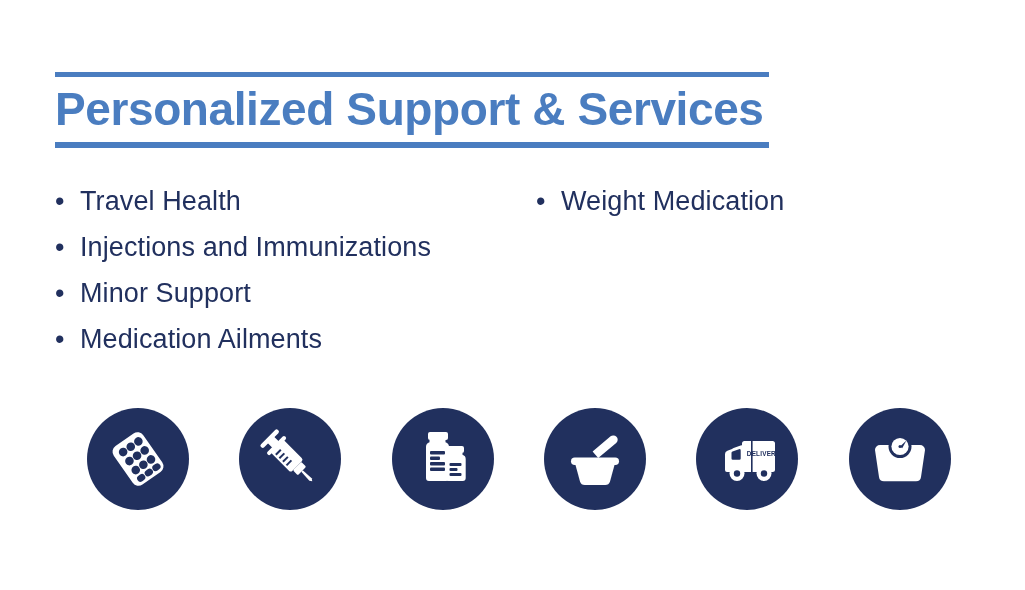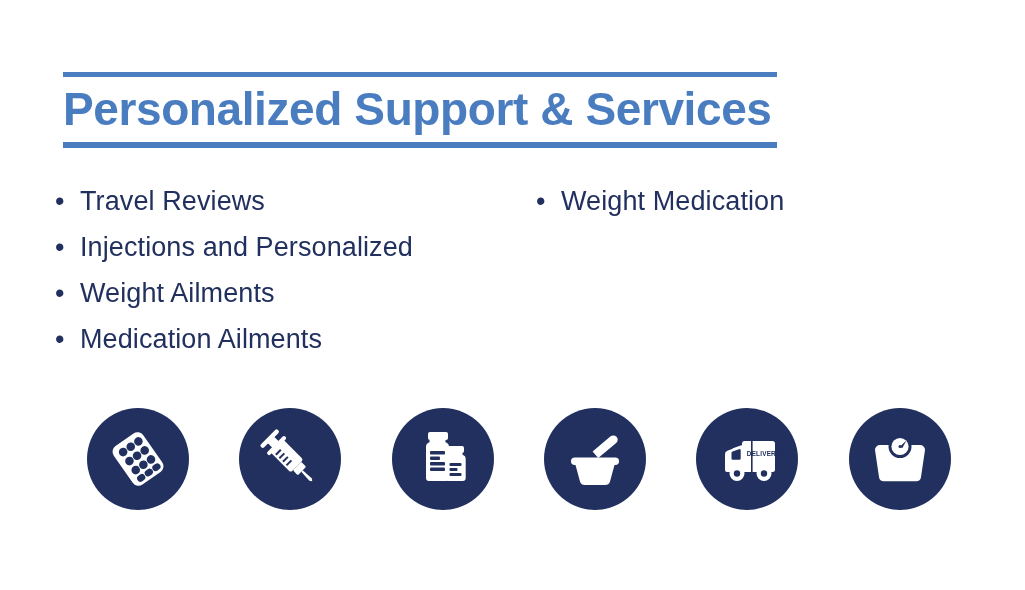--- a/index.html
+++ b/index.html
@@ -11,21 +11,21 @@
     height: 590px;
     background: #ffffff;
     font-family: "Liberation Sans", sans-serif;
     overflow: hidden;
     position: relative;
   }
 
   
   #title-block {
     position: absolute;
-    left: 63px;
+    left: 55px;
     top: 72px;
     width: 714px;
   }
   .rule {
     background: #4a7dc0;
     width: 100%;
   }
   #rule-top { height: 5px; }
   #rule-bottom { height: 6px; }
   #page-title {
@@ -108,29 +108,29 @@
   <div class="rule" id="rule-top"></div>
   <div id="page-title">Personalized Support &amp; Services</div>
   <div class="rule" id="rule-bottom"></div>
 </div>
 
 <div id="services-lists">
 
   <div class="service-column" id="column-left">
     <div class="service-item">
       <span class="service-bullet">•</span>
-      <span>Travel Reviews</span>
-    </div>
-    <div class="service-item">
-      <span class="service-bullet">•</span>
-      <span>Injections and Personalized</span>
-    </div>
-    <div class="service-item">
-      <span class="service-bullet">•</span>
-      <span>Weight Ailments</span>
+      <span>Travel Health</span>
+    </div>
+    <div class="service-item">
+      <span class="service-bullet">•</span>
+      <span>Injections and Immunizations</span>
+    </div>
+    <div class="service-item">
+      <span class="service-bullet">•</span>
+      <span>Minor Support</span>
     </div>
     <div class="service-item">
       <span class="service-bullet">•</span>
       <span>Medication Ailments</span>
     </div>
   </div>
 
   <div class="service-column" id="column-right">
     <div class="service-item">
       <span class="service-bullet">•</span>

